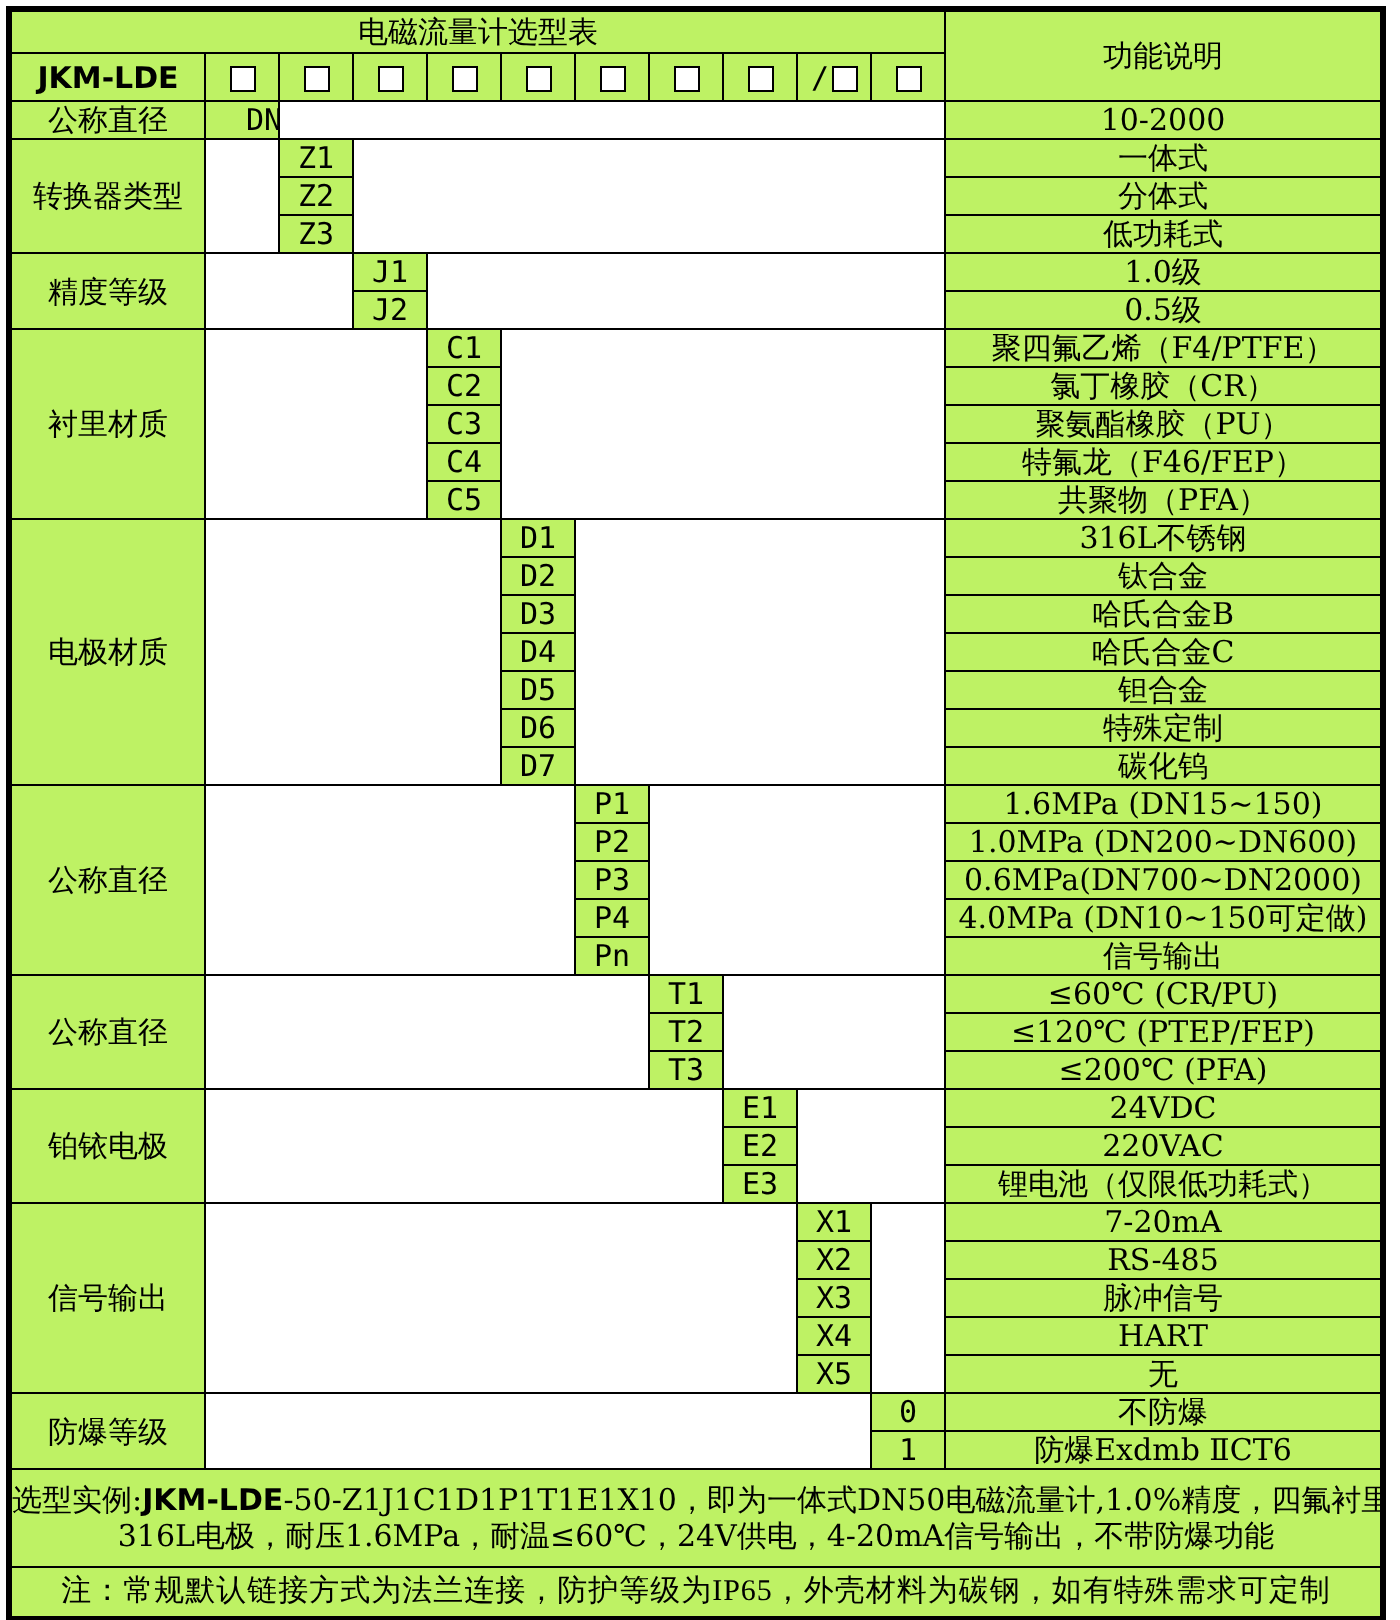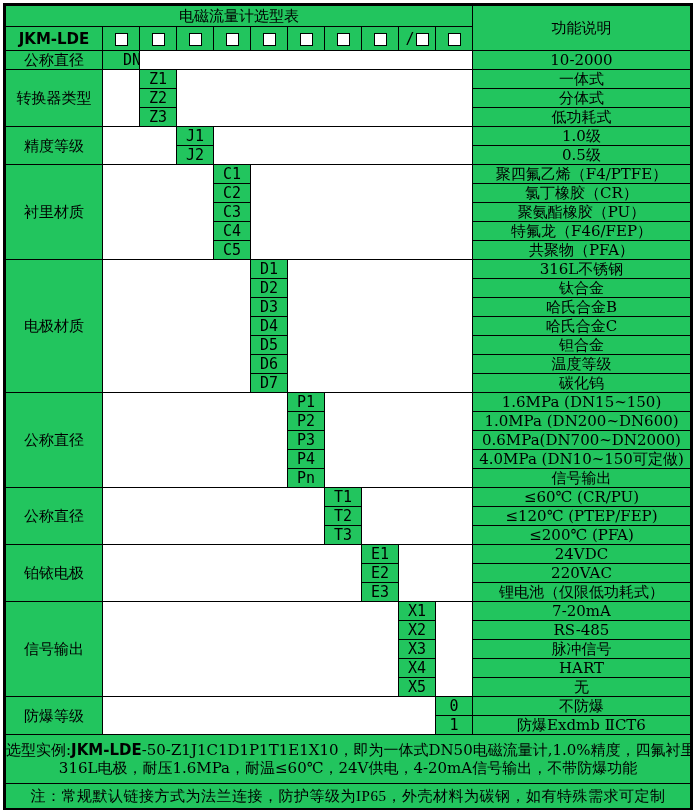--- a/index.html
+++ b/index.html
@@ -7,21 +7,21 @@
     width:700px; height:810px;
     background:#ffffff;
     color:#000000;
     font-family:"DejaVu Serif","DejaVu Sans",serif;
     overflow:hidden;
   }
   .frame{
     position:absolute; left:3px; top:3px; width:690px;
     border:2px solid #000;
     box-sizing:border-box;
-    background:#22c55e;
+    background:#bef264;
   }
   table.spec{
     border-collapse:collapse;
     table-layout:fixed;
     width:100%;
   }
   table.spec td{
     border:1px solid #000;
     text-align:center;
     vertical-align:middle;
@@ -197,21 +197,21 @@
   <tr class="r">
     <td class="code">D4</td>
     <td class="desc">哈氏合金C</td>
   </tr>
   <tr class="r">
     <td class="code">D5</td>
     <td class="desc">钽合金</td>
   </tr>
   <tr class="r">
     <td class="code">D6</td>
-    <td class="desc">温度等级</td>
+    <td class="desc">特殊定制</td>
   </tr>
   <tr class="r">
     <td class="code">D7</td>
     <td class="desc">碳化钨</td>
   </tr>
 
   <tr class="r">
     <td class="lbl" rowspan="5">公称直径</td>
     <td class="sp" rowspan="5" colspan="5"></td>
     <td class="code">P1</td>

